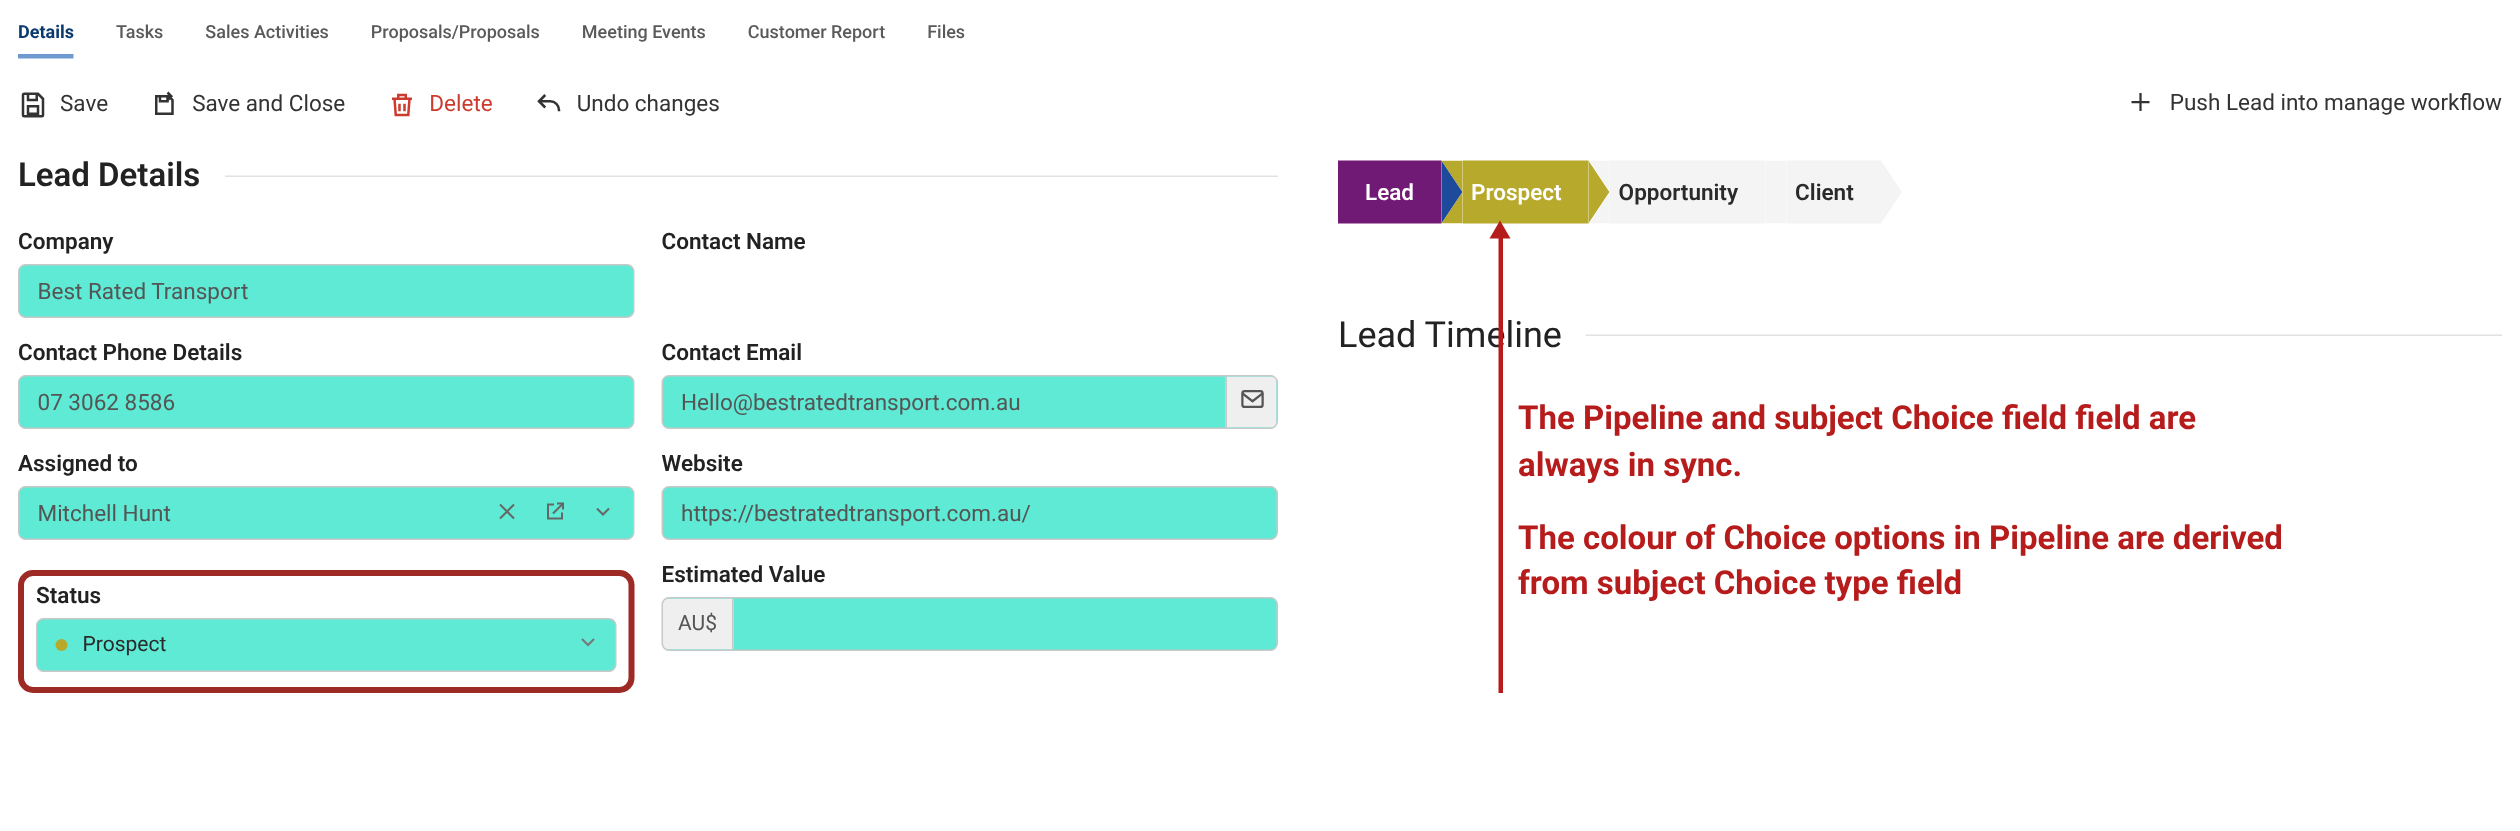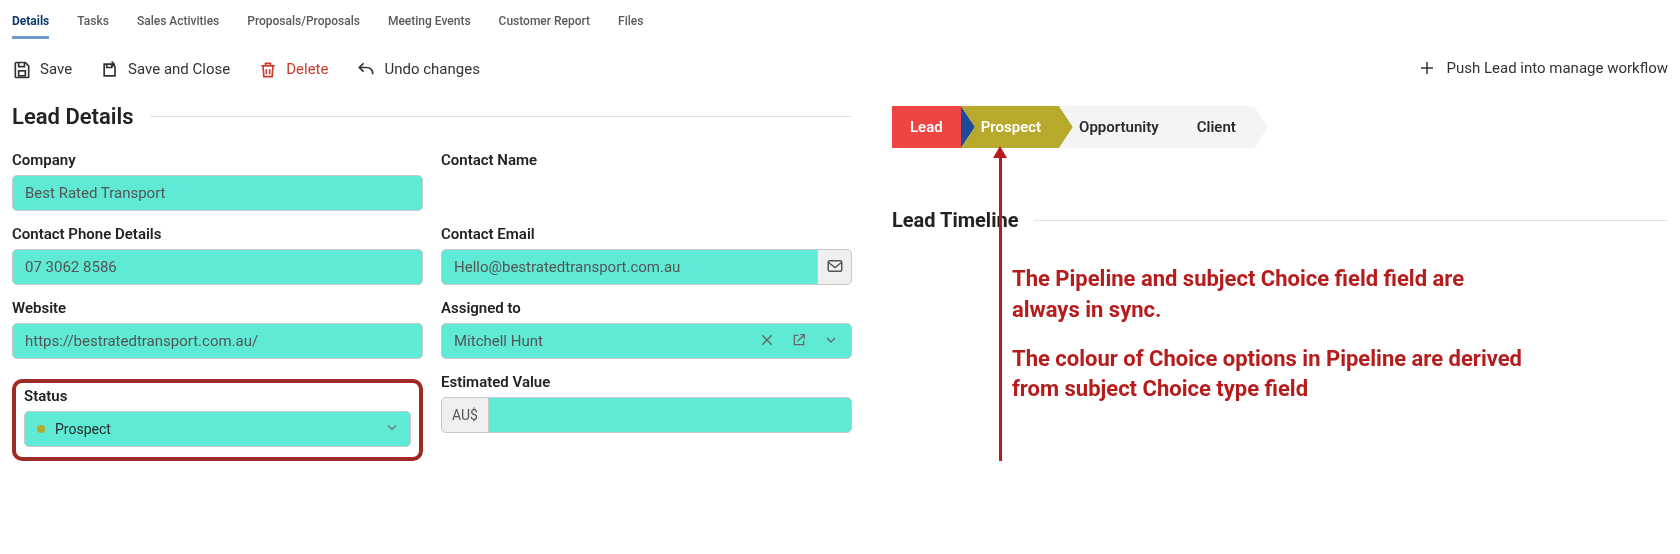--- a/index.html
+++ b/index.html
@@ -48,27 +48,27 @@
     .highlight-box { border: 4px solid #9e2a25; border-radius: 10px; padding: 6px 8px 10px; margin-top: 6px; position: relative; }
     .highlight-box .field label { margin-top: -2px; }
     .highlight-connector-h { position: absolute; height: 3px; background: #9e2a25; }
 
     
     .pipeline { display: flex; margin-bottom: 60px; position: relative; }
     .stage { position: relative; height: 42px; display: inline-flex; align-items: center; font-weight: 600; font-size: 15px; }
     .stage .arrow-body { height: 100%; display: inline-flex; align-items: center; padding: 0 18px 0 30px; }
     .stage:first-child .arrow-body { padding-left: 18px; }
     .stage svg { display: block; }
-    .stage.lead .arrow-body { background: #ef4444; color: #fff; }
+    .stage.lead .arrow-body { background: #701a75; color: #fff; }
     .stage.prospect .arrow-body { background: #b7a92b; color: #fff; }
     .stage.opportunity .arrow-body { background: #f4f4f4; color: #2a2a2a; }
     .stage.client .arrow-body { background: #f4f4f4; color: #2a2a2a; }
 
     .right-head { display: flex; align-items: center; gap: 16px; margin-bottom: 14px; }
-    .right-head h3 { font-size: 20px; font-weight: 700; color: #222; white-space: nowrap; }
+    .right-head h3 { font-size: 24px; font-weight: 400; color: #222; white-space: nowrap; }
     .right-head .rule { flex: 1; height: 1px; background: #e2e2e2; }
 
     
     .anno { position: absolute; color: #b71c1c; font-weight: 700; font-size: 22px; line-height: 1.4; }
     .anno-arrow-v { position: absolute; width: 3px; background: #b71c1c; }
     .arrow-head-up { position: absolute; width: 0; height: 0; border-left: 7px solid transparent; border-right: 7px solid transparent; border-bottom: 12px solid #b71c1c; }
 
     .wrap-rel { position: relative; }
   </style>
 </head>
@@ -178,27 +178,20 @@
                 <svg viewBox="0 0 24 24" width="18" height="18" fill="none" stroke="#555" stroke-width="2">
                     <rect x="3" y="5" width="18" height="14" rx="2"></rect>
                     <path d="M3 7l9 7 9-7"></path>
                   </svg>
               </span>
             </div>
           </div>
         </div>
 
         <div class="field">
-          <label>Website</label>
-          <div class="input-wrap">
-            <input type="text" value="https://bestratedtransport.com.au/" style="">
-          </div>
-        </div>
-
-        <div class="field">
           <label>Assigned to</label>
           <div class="input-wrap rel">
             <div class="input-text">Mitchell Hunt</div>
             <div class="assigned-actions">
               <span class="ico-btn">
                 <svg viewBox="0 0 24 24" width="16" height="16" fill="none" stroke="#666" stroke-width="2">
                     <path d="M5 5l14 14M19 5L5 19"></path>
                   </svg>
               </span>
               <span class="ico-btn">
@@ -207,20 +200,27 @@
                     <path d="M20 4L10 14"></path>
                     <path d="M19 13v6H5V5h6"></path>
                   </svg>
               </span>
               <span class="ico-btn">
                 <svg viewBox="0 0 24 24" width="16" height="16" fill="none" stroke="#666" stroke-width="2">
                     <path d="M6 9l6 6 6-6"></path>
                   </svg>
               </span>
             </div>
+          </div>
+        </div>
+
+        <div class="field">
+          <label>Website</label>
+          <div class="input-wrap">
+            <input type="text" value="https://bestratedtransport.com.au/" style="">
           </div>
         </div>
 
         <div class="highlight-box" id="status-box">
           <div class="field">
             <label>Status</label>
             <div class="input-wrap rel">
               <div class="select-like">
                 <span class="status-dot"></span>
                 <span>Prospect</span>

